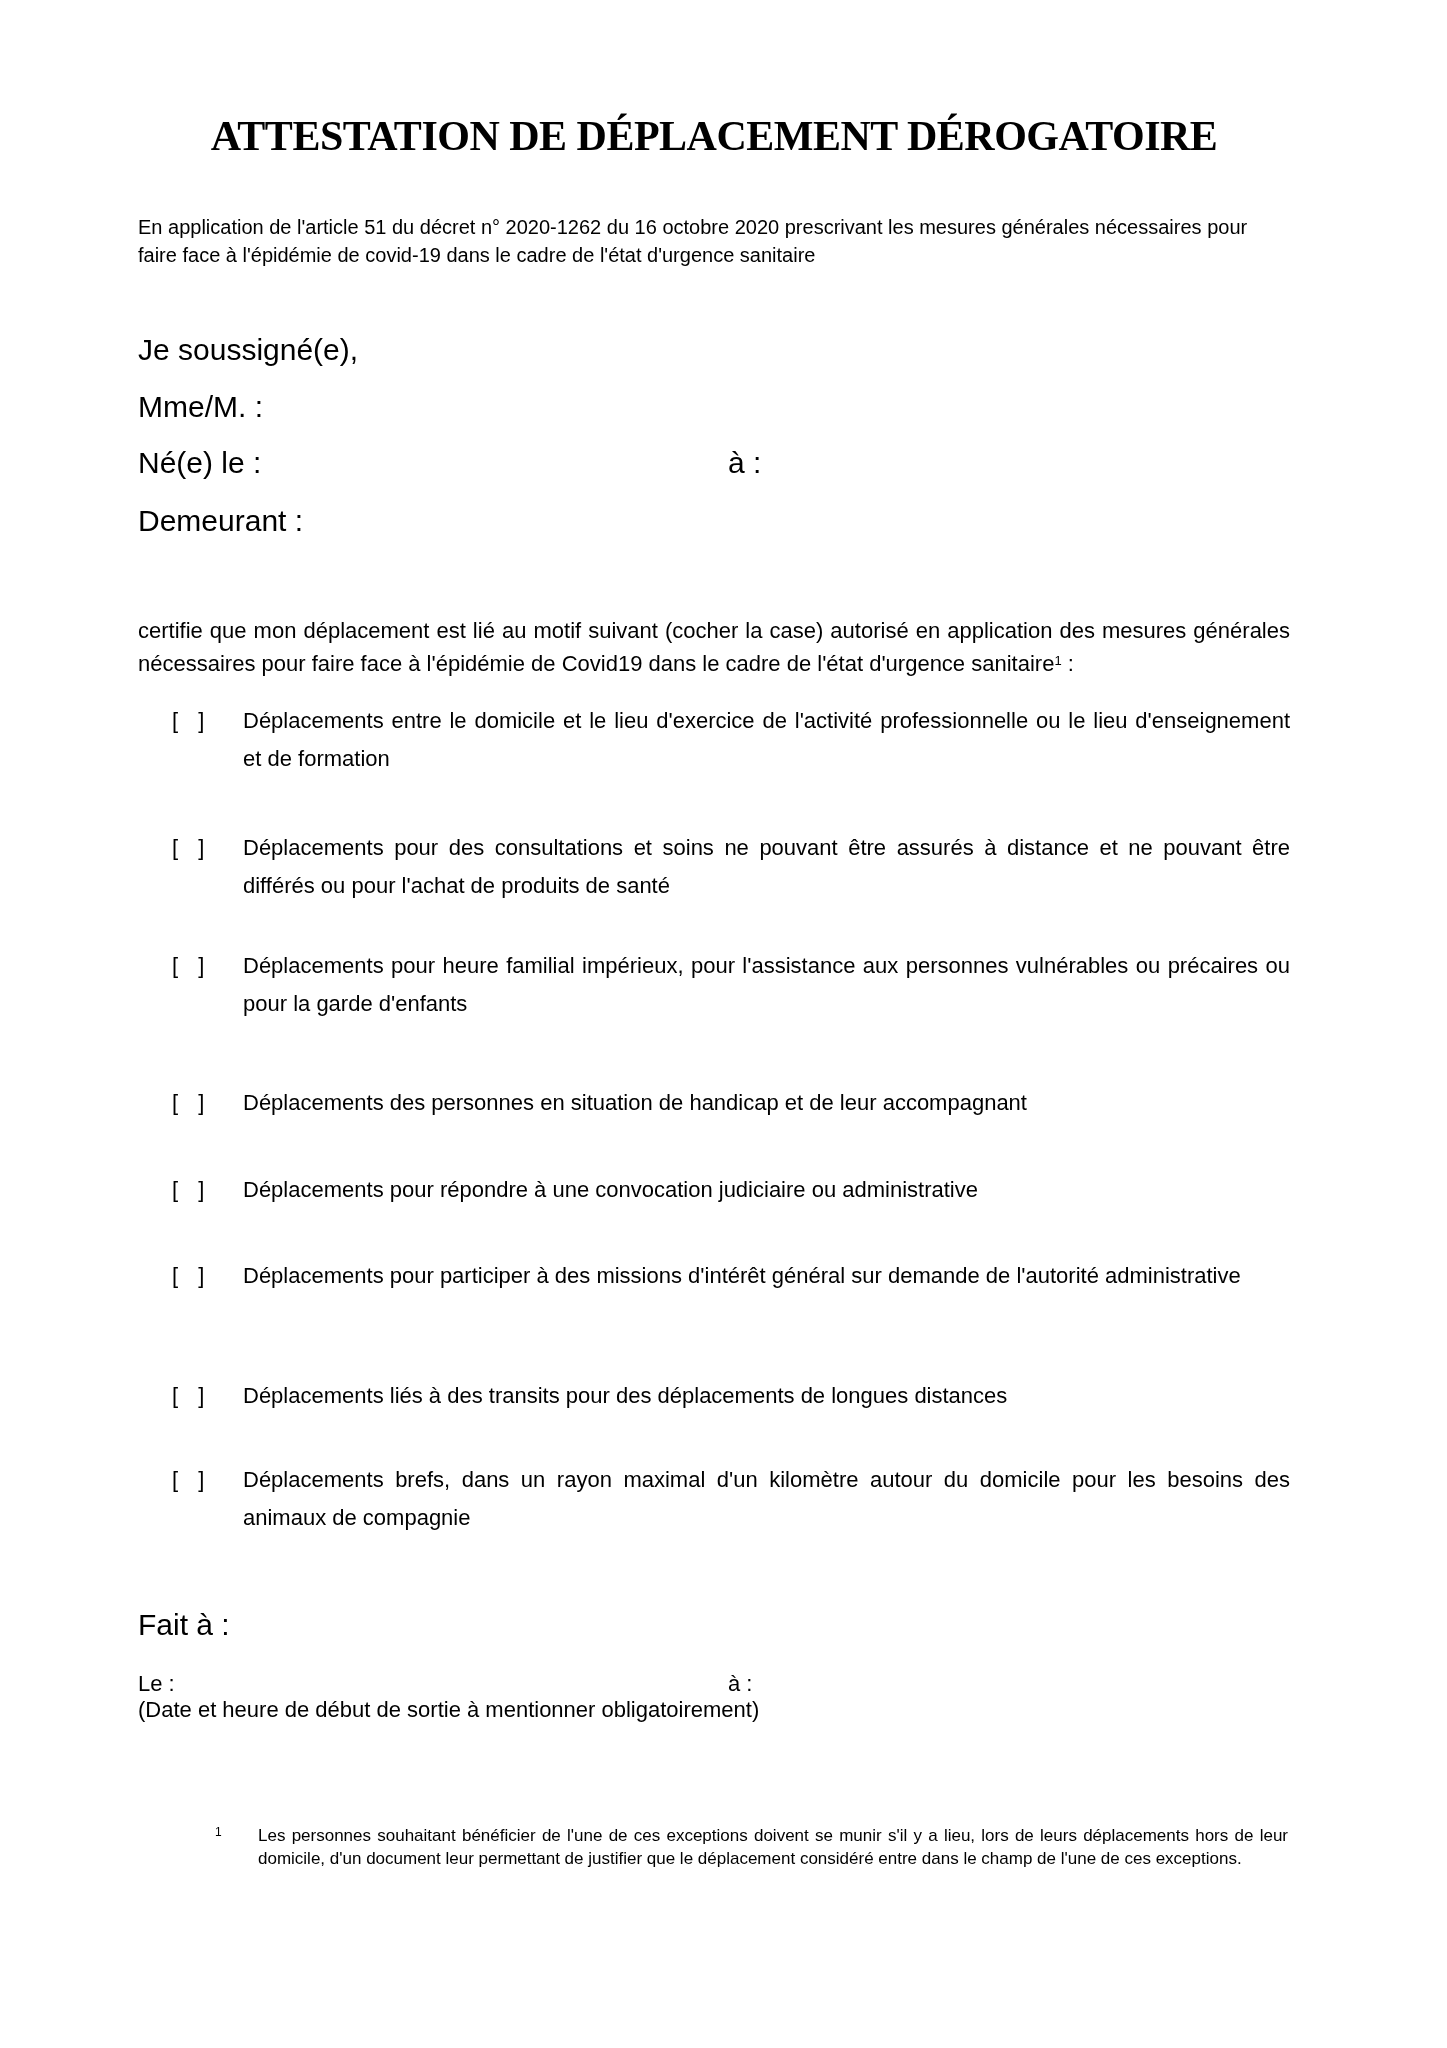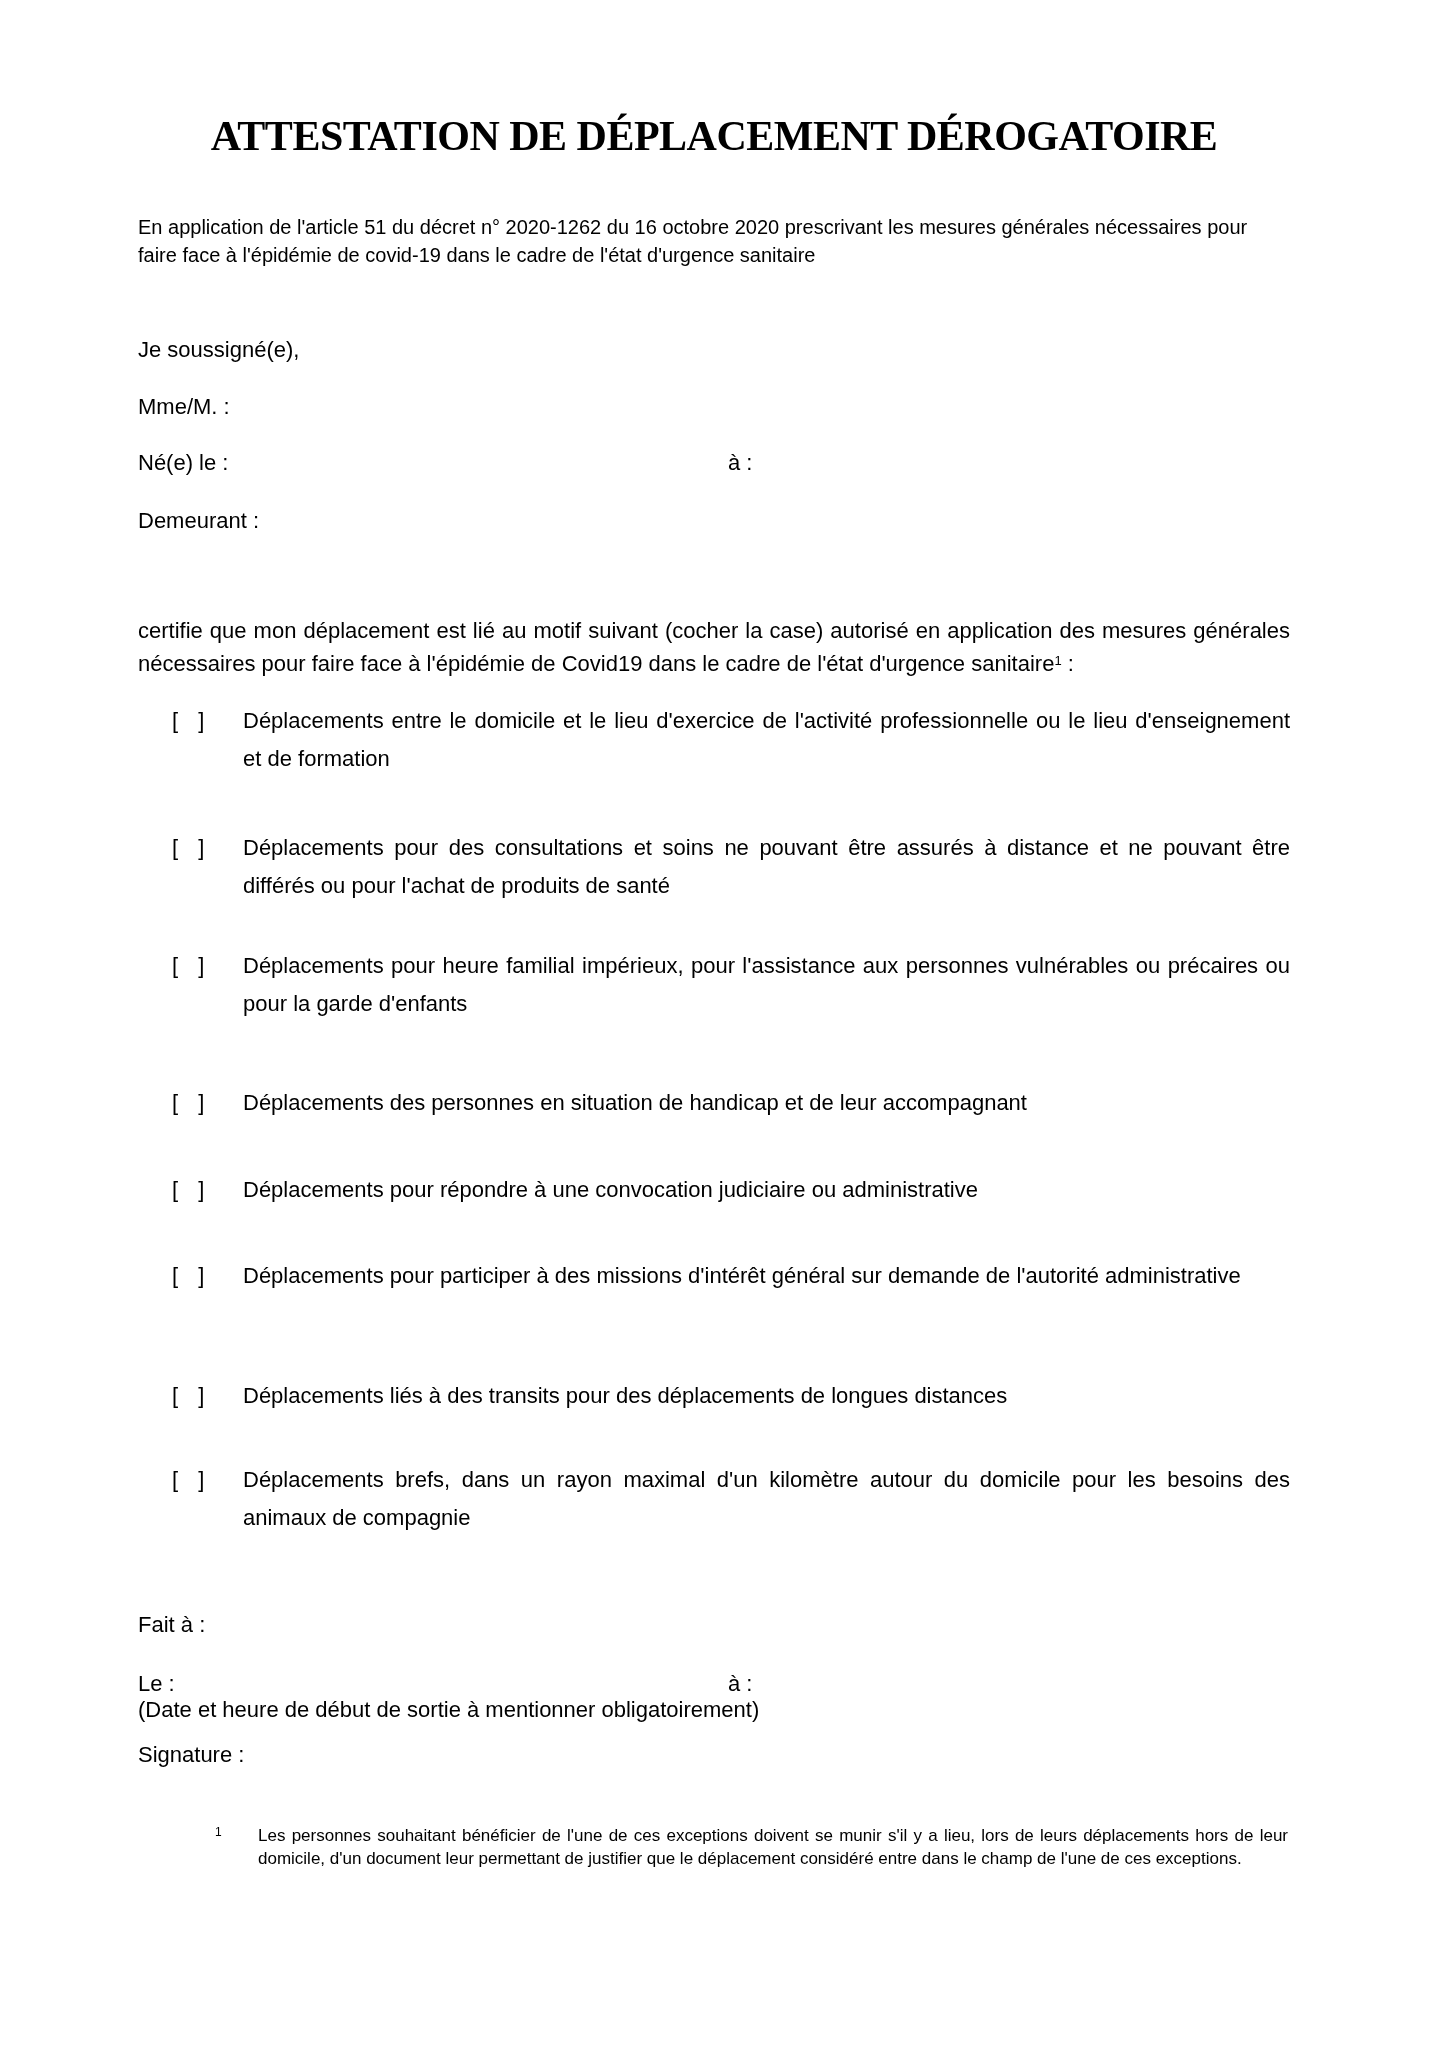--- a/index.html
+++ b/index.html
@@ -27,21 +27,21 @@
   }
   
   .subtitle{
     top:193px;left:138px;width:1152px;
     font-size:20px;
     line-height:28px;
   }
   
   .field{
     left:138px;width:1152px;
-    font-size:22px;
+    font-size:30px;
     line-height:27px;
   }
   .f-je{top:336px;}
   .f-mme{top:393px;}
   .f-ne{top:449px;}
   .f-dem{top:507px;}
   .col2{position:absolute;left:590px;top:0;}
   
   .certify{
     top:592px;left:138px;width:1152px;height:99px;
@@ -179,22 +179,19 @@
   </div>
 
   <div class="abs le-block">
     <div class="le-row">
       <span>Le :</span>
       <span class="col2">à :</span>
     </div>
     <div>(Date et heure de début de sortie à mentionner obligatoirement)</div>
   </div>
 
-  <div class="abs field f-sign">
-    <span>Signature :</span>
-  </div>
 
   <div class="abs footnote">
     <span class="footnote-marker">1</span>
     <span>Les personnes souhaitant bénéficier de l'une de ces exceptions doivent se munir s'il y a lieu, lors de leurs déplacements hors de leur domicile, d'un document leur permettant de justifier que le déplacement considéré entre dans le champ de l'une de ces exceptions.</span>
   </div>
 
 </div>
 
 </body></html>

